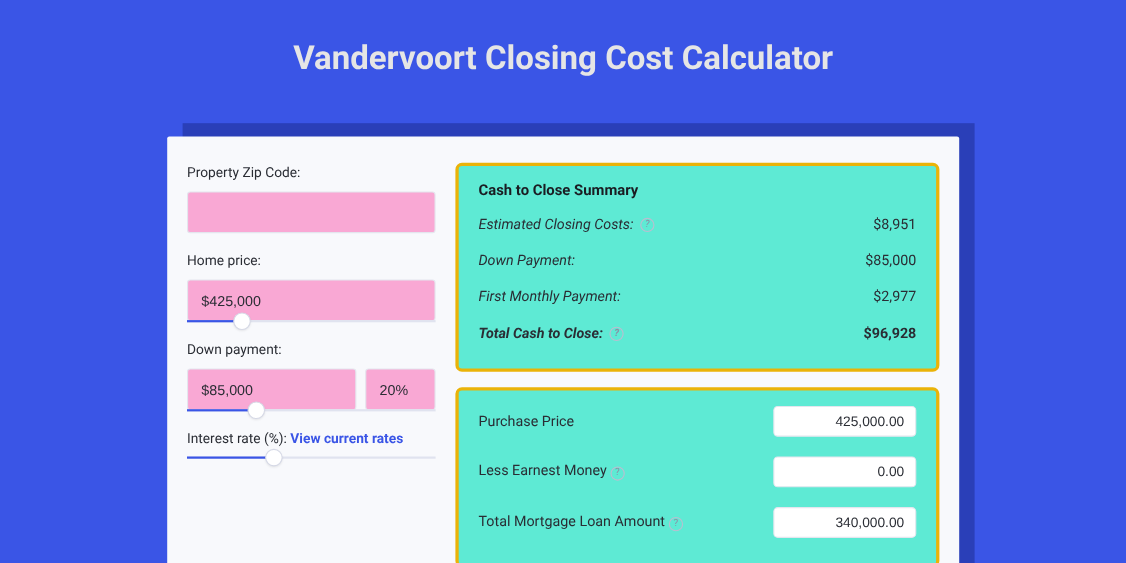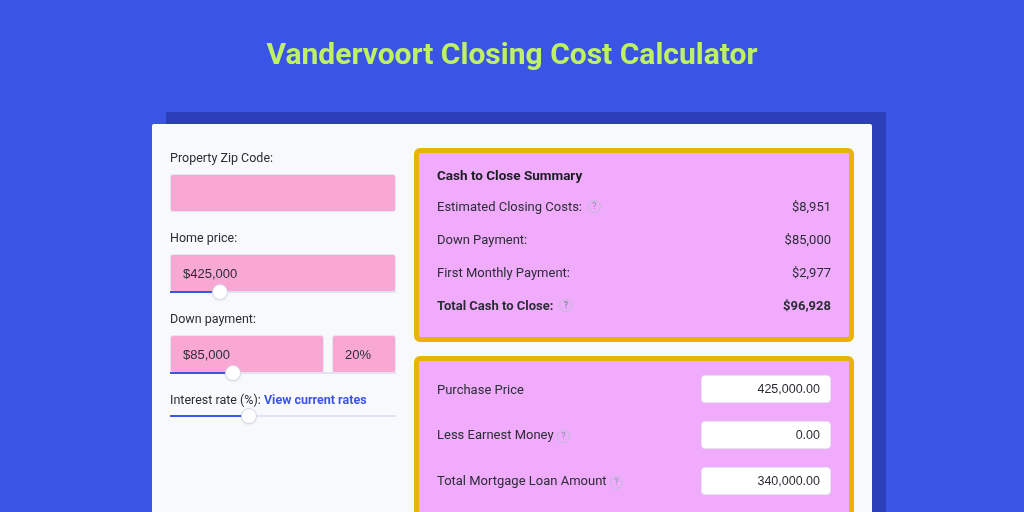--- a/index.html
+++ b/index.html
@@ -1,38 +1,38 @@
 <!DOCTYPE html>
 <html><head>
 <meta charset="utf-8">
 <style>
   * { box-sizing: border-box; margin: 0; padding: 0; }
   html, body { width: 1024px; height: 512px; overflow: hidden; font-family: -apple-system, BlinkMacSystemFont, "Segoe UI", Roboto, Arial, sans-serif; -webkit-font-smoothing: antialiased; }
   body { background: #3a55e6; }
-  .hero-title { text-align: center; color: #bef264; font-size: 30px; font-weight: 700; padding: 36px 0 22px; }
+  .hero-title { text-align: center; color: #e5e5e5; font-size: 30px; font-weight: 700; padding: 36px 0 22px; }
   .shadow-card { position: absolute; left: 166px; top: 112px; width: 720px; height: 430px; background: #2a3fb8; }
   .card { position: absolute; left: 152px; top: 124px; width: 720px; background: #f8f9fc; border-radius: 2px; padding: 24px 0 0 0; height: 430px; overflow: hidden; }
   .layout { display: flex; gap: 18px; padding: 0 18px; }
   .left { flex: 0 0 226px; }
   .right { flex: 1; }
   .field-label { font-size: 12.5px; color: #2a2d34; margin-bottom: 9px; margin-top: 2px; }
   .text-input { width: 100%; height: 38px; background: #f9a8d4; border: 1px solid #e4e6ee; border-radius: 3px; padding: 0 12px; font-size: 13px; color: #2a2d34; outline: none; }
   .slider-track { position: relative; height: 2px; background: #e0e3ef; margin-top: -1px; }
   .slider-fill { position: absolute; left: 0; top: 0; height: 2px; background: #3a55e6; }
   .slider-thumb { position: absolute; top: 50%; width: 16px; height: 16px; background: #fff; border: 1px solid #d6d9e6; border-radius: 50%; transform: translate(-50%, -50%); box-shadow: 0 1px 2px rgba(0,0,0,.08); cursor: pointer; }
   .block { margin-bottom: 18px; }
   .dp-row { display: flex; gap: 8px; }
   .dp-row .text-input:first-child { flex: 1; }
   .dp-row .text-input:last-child { flex: 0 0 64px; }
   .link { color: #3a55e6; font-size: 12.5px; cursor: pointer; font-weight: bold; }
-  .panel { background: #f0abfc; border: 5px solid #eab308; border-radius: 6px; padding: 14px 18px 6px; margin-bottom: 14px; }
+  .panel { background: #5eead4; border: 3px solid #eab308; border-radius: 6px; padding: 14px 18px 6px; margin-bottom: 14px; }
   .panel-title { font-size: 13.5px; font-weight: 700; color: #1a1c22; margin-bottom: 16px; }
   .row { display: flex; justify-content: space-between; align-items: center; font-size: 13px; color: #2a2d34; margin-bottom: 18px; }
   .row.bold { font-weight: 700; }
-  .row .lbl { display: flex; align-items: center; gap: 6px; }
+  .row .lbl { display: flex; align-items: center; gap: 6px; font-style: italic; }
   .help-icon { width: 13px; height: 13px; border: 1px solid #b9bfd0; border-radius: 50%; display: inline-flex; align-items: center; justify-content: center; font-size: 9px; color: #8a90a6; line-height: 1; }
   .help-icon::before { content: "?"; }
   .mini-input { width: 130px; height: 28px; background: #fff; border: 1px solid #e4e6ee; border-radius: 4px; font-size: 12.5px; color: #2a2d34; text-align: right; padding: 0 10px; outline: none; }
   .ws-row { display: flex; justify-content: space-between; align-items: center; font-size: 13px; color: #2a2d34; margin-bottom: 18px; }
 </style>
 </head>
 <body>
 
 <div class="hero-title">Vandervoort Closing Cost Calculator</div>
 

